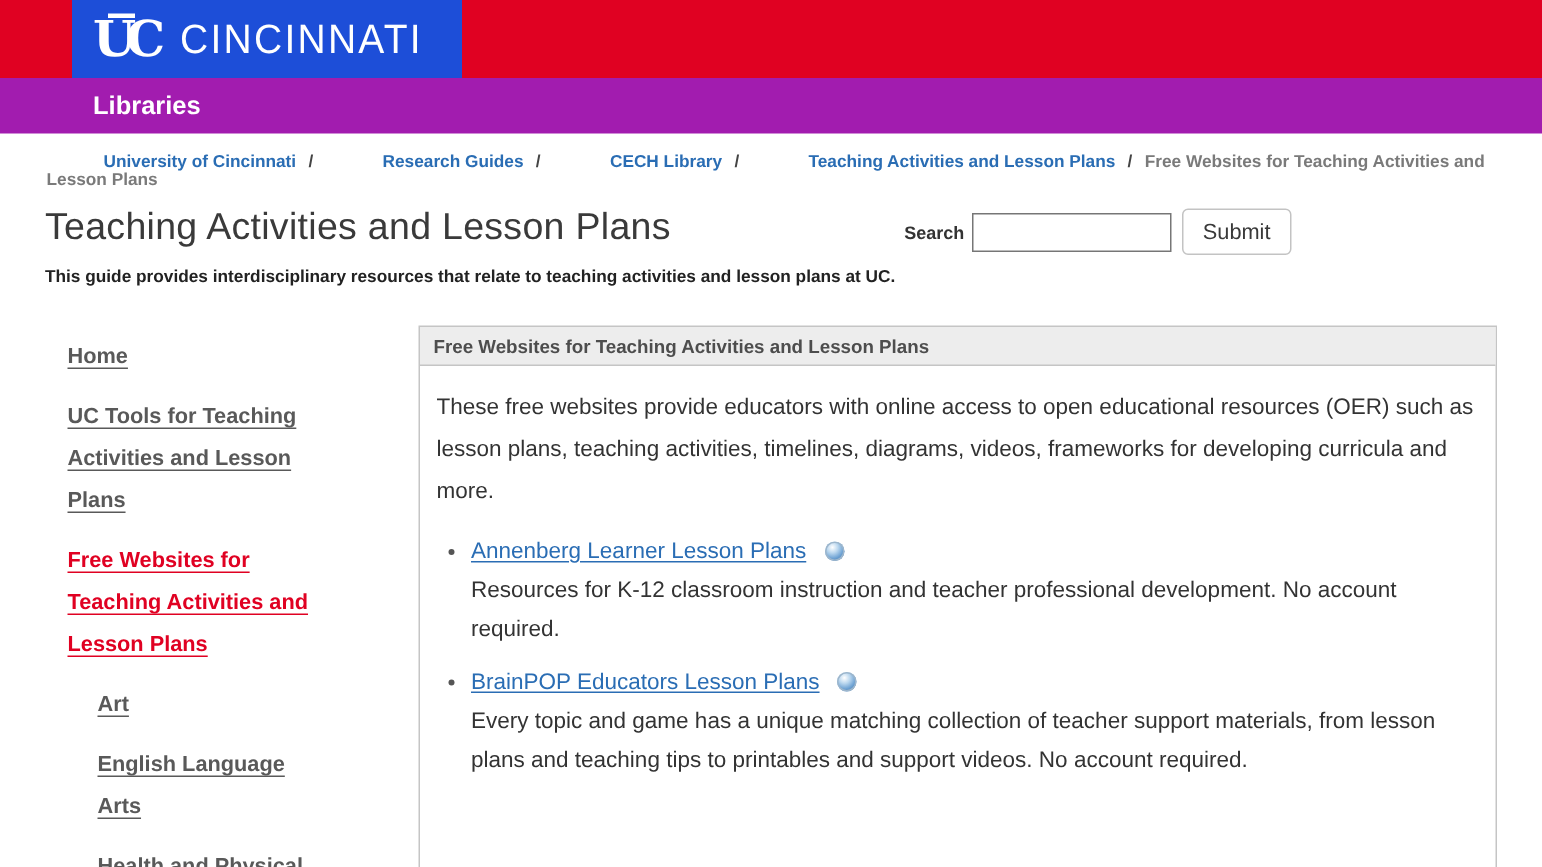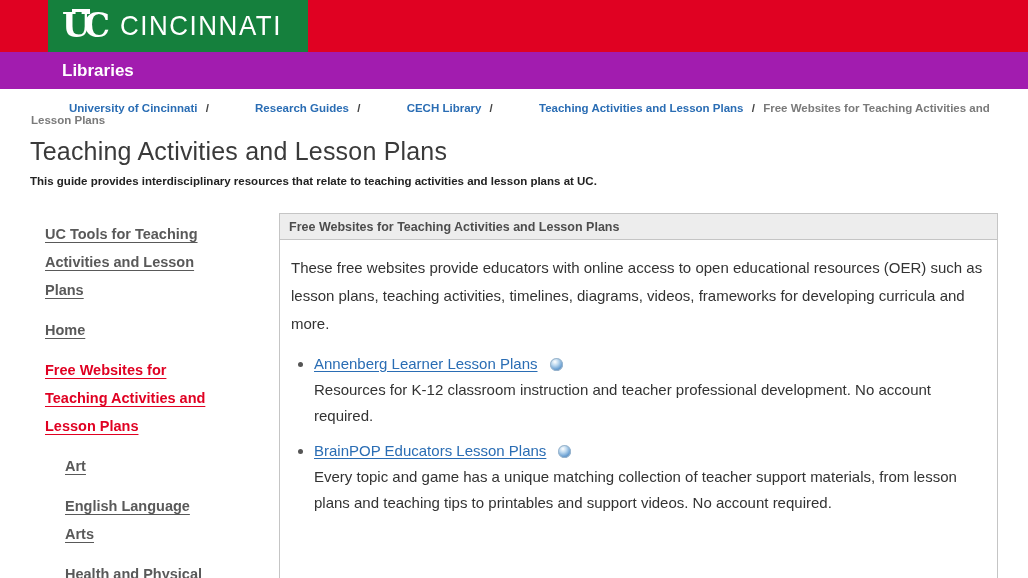--- a/index.html
+++ b/index.html
@@ -2,21 +2,21 @@
 <html><head>
 <meta charset="utf-8">
 <style>
   * { margin:0; padding:0; box-sizing:border-box; }
   html,body { width:1028px; height:578px; overflow:hidden; background:#fff;
               font-family:"Liberation Sans", sans-serif; }
 
   
   .topbar { position:relative; height:52px; background:#e00122; }
   .logo-block { position:absolute; left:48px; top:0; width:260px; height:52px;
-                background:#15803d; display:flex; align-items:center; padding-left:14px; }
+                background:#1d4ed8; display:flex; align-items:center; padding-left:14px; }
   .uc-mono { position:relative; color:#fff; font-family:"DejaVu Serif", serif;
              font-size:33px; font-weight:bold; letter-spacing:-7px; padding-right:7px;
              line-height:1; transform:translateY(-1px); }
   .uc-mono::before { content:""; position:absolute; top:0px; left:10px; width:18px; height:3px; background:#fff; }
   .uc-word { color:#fff; font-size:26px; letter-spacing:1.5px; margin-left:10px;
              font-weight:400; line-height:1; transform:scaleY(1.05); }
   .libbar { height:37px; background:#a21caf; display:flex; align-items:center; }
   .libbar .site { color:#fff; font-weight:bold; font-size:17px; margin-left:62px; }
 
   
@@ -83,29 +83,34 @@
   <span class="sep">/</span>
   <a>CECH Library</a>
   <span class="sep">/</span>
   <a>Teaching Activities and Lesson Plans</a>
   <span class="sep">/</span>
   <span class="current">Free Websites for Teaching Activities and Lesson Plans</span>
 </nav>
 
 <div class="title-row">
   <h1 class="page-title">Teaching Activities and Lesson Plans</h1>
+  <div class="search-group">
+    <span class="search-label">Search</span>
+    <input class="search-input" type="text" value="" style="">
+    <button class="submit-btn">Submit</button>
+  </div>
 </div>
 
 <div class="guide-desc">This guide provides interdisciplinary resources that relate to teaching activities and lesson plans at UC.</div>
 
 <div class="main">
 
   <nav class="sidebar">
+    <a class="side-link">Home</a>
     <a class="side-link">UC Tools for Teaching Activities and Lesson Plans</a>
-    <a class="side-link">Home</a>
     <a class="side-link active">Free Websites for Teaching Activities and Lesson Plans</a>
     <a class="side-link sub">Art</a>
     <a class="side-link sub">English Language Arts</a>
     <a class="side-link sub">Health and Physical</a>
   </nav>
 
   <section class="content-box">
     <div class="box-header">Free Websites for Teaching Activities and Lesson Plans</div>
     <div class="box-body">
       <p>These free websites provide educators with online access to open educational resources (OER) such as lesson plans, teaching activities, timelines, diagrams, videos, frameworks for developing curricula and more.</p>

